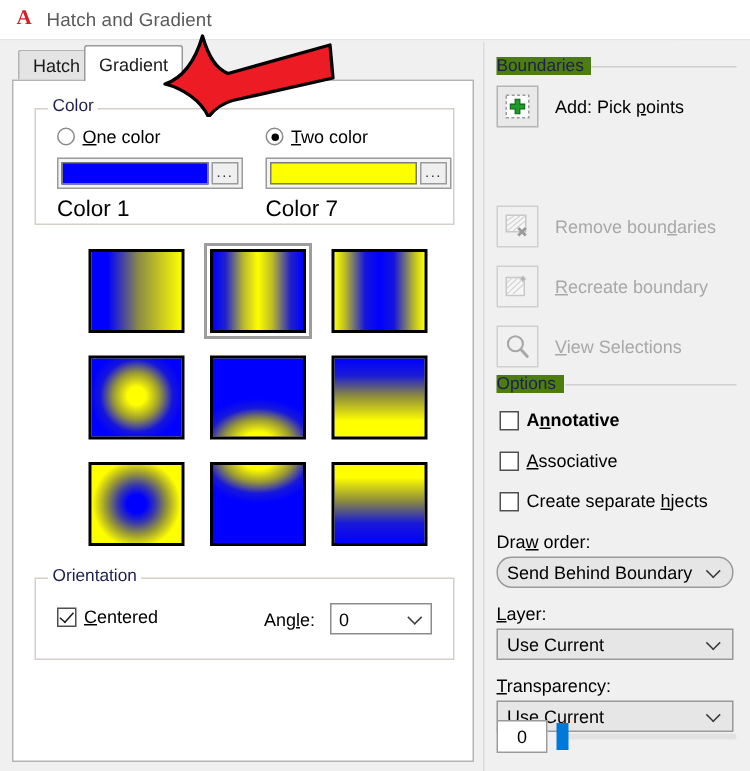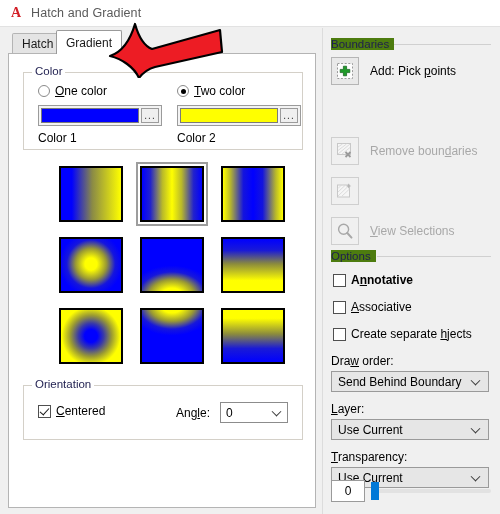--- a/index.html
+++ b/index.html
@@ -138,21 +138,21 @@
     border: 1px solid #9b9b9b;
     background: #efefef;
     font-size: 10px;
     color: #333;
     display: flex; align-items: center; justify-content: center;
     letter-spacing: 1px;
     line-height: 1;
   }
   .colorlabel {
     position: absolute;
-    font-size: 12px;
+    font-size: 15px;
     color: #000;
   }
 
   
   #swatch-grid {
     position: absolute;
     left: 50px; top: 112px;
     width: 226px; height: 200px;
   }
   .swatch {
@@ -345,21 +345,21 @@
       <div class="colorctl" style="left:14px; top:32px; width:124px;">
         <div class="chip" id="chip1" style="background: rgb(0, 0, 255);"></div>
         <div class="dots">...</div>
       </div>
       <div class="colorlabel" style="left:14px; top:58px;">Color 1</div>
 
       <div class="colorctl" style="left:153px; top:32px; width:124px;">
         <div class="chip" id="chip2" style="background: rgb(255, 255, 0);"></div>
         <div class="dots">...</div>
       </div>
-      <div class="colorlabel" style="left:153px; top:58px;">Color 2</div>
+      <div class="colorlabel" style="left:153px; top:58px;">Color 7</div>
     </div>
 
     <div id="swatch-grid">
       <div class="swatch sw-r0 sw-c0" style="background: linear-gradient(to right, rgb(0, 0, 255) 0%, rgb(0, 0, 255) 18%, rgb(138, 138, 70) 52%, rgb(255, 255, 0) 100%);"></div>
       <div class="swatch sw-r0 sw-c1 selected" style="background: linear-gradient(to right, rgb(0, 0, 255) 0%, rgb(34, 34, 204) 14%, rgb(185, 185, 42) 34%, rgb(255, 255, 0) 50%, rgb(185, 185, 42) 66%, rgb(34, 34, 204) 86%, rgb(0, 0, 255) 100%);"></div>
       <div class="swatch sw-r0 sw-c2" style="background: linear-gradient(to right, rgb(255, 255, 0) 0%, rgb(185, 185, 42) 12%, rgb(20, 20, 221) 34%, rgb(0, 0, 255) 50%, rgb(20, 20, 221) 66%, rgb(185, 185, 42) 88%, rgb(255, 255, 0) 100%);"></div>
       <div class="swatch sw-r1 sw-c0" style="background: radial-gradient(circle at 50% 48%, rgb(255, 255, 0) 0%, rgb(255, 255, 0) 15%, rgb(154, 154, 51) 38%, rgb(21, 21, 221) 60%, rgb(0, 0, 255) 78%);"></div>
       <div class="swatch sw-r1 sw-c1" style="background: radial-gradient(78% 62% at 50% 108%, rgb(255, 255, 0) 0%, rgb(255, 255, 0) 22%, rgb(154, 154, 51) 48%, rgb(23, 23, 219) 72%, rgb(0, 0, 255) 92%);"></div>
       <div class="swatch sw-r1 sw-c2" style="background: linear-gradient(to top, rgb(255, 255, 0) 0%, rgb(255, 255, 0) 20%, rgb(140, 140, 60) 52%, rgb(26, 26, 214) 78%, rgb(0, 0, 255) 100%);"></div>
       <div class="swatch sw-r2 sw-c0" style="background: radial-gradient(circle, rgb(0, 0, 255) 0%, rgb(0, 0, 255) 16%, rgb(58, 58, 168) 32%, rgb(154, 154, 51) 52%, rgb(255, 255, 0) 74%);"></div>
@@ -412,20 +412,21 @@
     </div>
 
     <div class="bitem" style="top:148px;">
       <span class="bicon disabled">
         <svg width="18" height="18" viewBox="0 0 18 18" aria-hidden="true">
           <rect x="1.5" y="3" width="12" height="12" fill="#f6f6f6" stroke="#c8c8c8"></rect>
           <path d="M2 14L13 3.5M2 10L9.5 3M2 6.5L5.5 3M6 14L13 7.5" stroke="#d4d4d4" stroke-width="0.8"></path>
           <path d="M12.6 1.3l0.7 2 2 0.7-2 0.7-0.7 2-0.7-2-2-0.7 2-0.7z" fill="#b4b4b4"></path>
         </svg>
       </span>
+      <span class="blabel disabled"><span></span><span class="ul">R</span><span>ecreate boundary</span></span>
     </div>
 
     <div class="bitem" style="top:188px;">
       <span class="bicon disabled">
         <svg width="18" height="18" viewBox="0 0 18 18" aria-hidden="true">
           <circle cx="7.6" cy="7.2" r="5" fill="none" stroke="#a8a8a8" stroke-width="1.4"></circle>
           <path d="M11.3 11l4.2 4.6" stroke="#a8a8a8" stroke-width="2" stroke-linecap="round"></path>
         </svg>
       </span>
       <span class="blabel disabled"><span></span><span class="ul">V</span><span>iew Selections</span></span>
@@ -443,21 +444,21 @@
       <span class="checkbox"></span>
       <span><span></span><span class="ul">A</span><span>ssociative</span></span>
     </div>
 
     <div class="opt-row" style="top:299px;">
       <span class="checkbox"></span>
       <span><span>Create separate </span><span class="ul">h</span><span>jects</span></span>
     </div>
 
     <div class="field-label" style="top:326px;"><span>Dra</span><span class="ul">w</span><span> order:</span></div>
-    <div class="r-combo" style="top:343px;">
+    <div class="r-combo" style="top:343px;border-radius:10px;">
       <span>Send Behind Boundary</span>
       <span class="arrow" style="position:absolute; right:9px; top:50%; width:7px; height:7px; border:solid #3a3a3a; border-width:0 1.4px 1.4px 0; transform:translateY(-70%) rotate(45deg);"></span>
     </div>
 
     <div class="field-label" style="top:374px;"><span></span><span class="ul">L</span><span>ayer:</span></div>
     <div class="r-combo" style="top:391px;">
       <span>Use Current</span>
       <span class="arrow" style="position:absolute; right:9px; top:50%; width:7px; height:7px; border:solid #3a3a3a; border-width:0 1.4px 1.4px 0; transform:translateY(-70%) rotate(45deg);"></span>
     </div>
 

